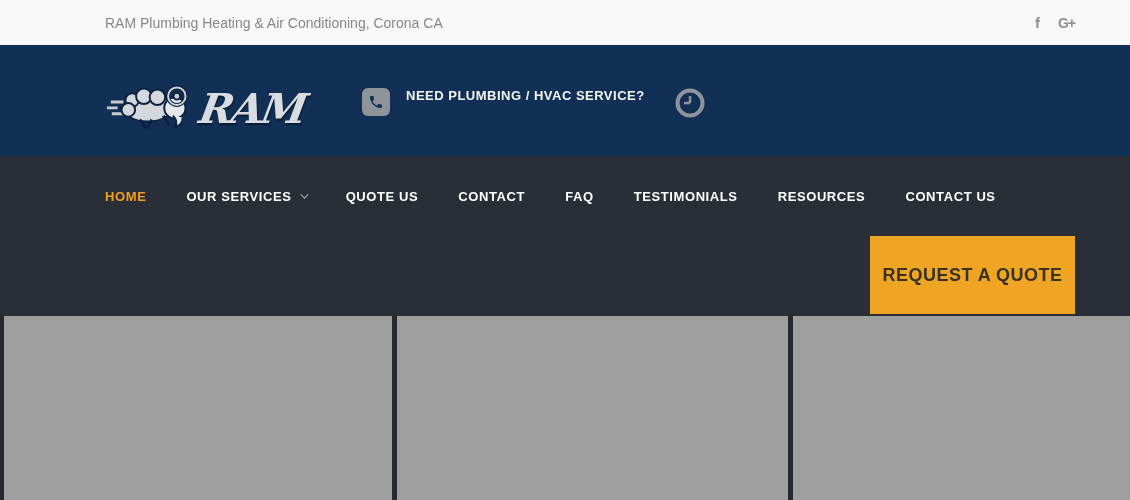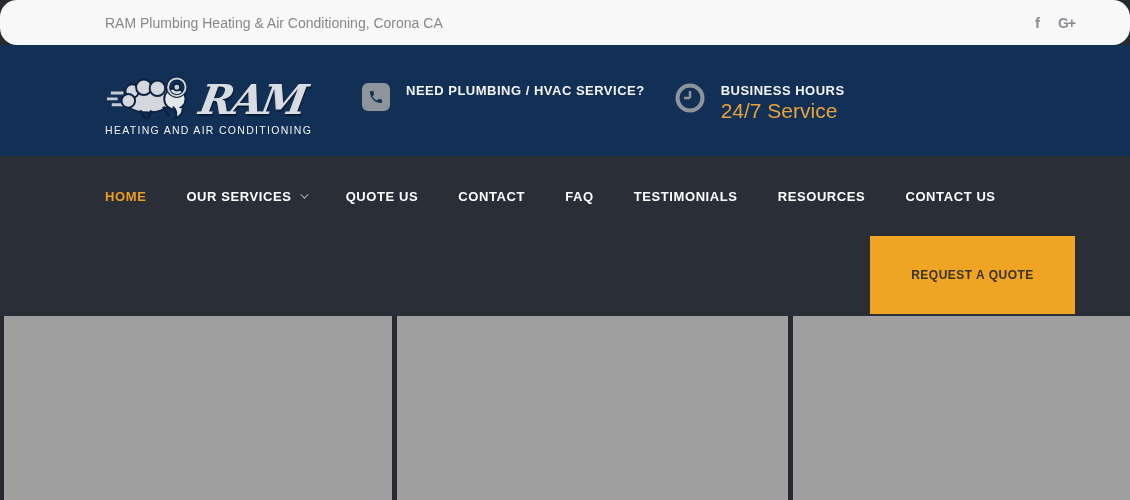--- a/index.html
+++ b/index.html
@@ -1,21 +1,21 @@
 <!DOCTYPE html>
 <html><head>
 <meta charset="utf-8">
 <style>
   * { margin:0; padding:0; box-sizing:border-box; }
   html,body { width:1130px; height:500px; overflow:hidden; }
   body { font-family:"Liberation Sans", sans-serif; background:#26292e; }
   .container { width:970px; margin-left:105px; height:100%; position:relative; }
 
   
-  .topbar { height:45px; background:#f8f8f8;border-radius:17px; }
+  .topbar { height:45px; background:#f8f8f8; }
   .topbar .container { display:flex; align-items:center; justify-content:space-between; }
   .site-title { font-size:14px; color:#85878c; }
   .social { display:flex; align-items:center; gap:18px; }
   .social-icon { color:#8b8f94; font-weight:bold; font-size:15px; cursor:pointer; line-height:1; }
   .social-icon.gplus { font-size:14px; letter-spacing:-1px; }
 
   
   .header { height:111px; background:#122f55; }
   .header .container { display:flex; align-items:center; }
 
@@ -54,21 +54,21 @@
 
   
   .navbar { height:160px; background:#2a2e36; position:relative; }
   .nav-list { display:flex; align-items:center; gap:40px; height:80px; list-style:none; }
   .nav-link { font-size:13px; font-weight:bold; letter-spacing:0.6px; color:#ffffff; text-decoration:none; cursor:pointer; white-space:nowrap; display:flex; align-items:center; gap:8px; }
   .nav-link.active { color:#ef9f20; }
   .chevron { width:6px; height:6px; border-right:1.5px solid #b4b8bc; border-bottom:1.5px solid #b4b8bc; transform:rotate(45deg) translateY(-2px); display:inline-block; }
   .cta-button {
     position:absolute; left:765px; top:80px; width:205px; height:78px;
     background:#efa424; border:none; cursor:pointer;
-    font-family:"Liberation Sans", sans-serif; font-size:12px; font-weight:bold;
+    font-family:"Liberation Sans", sans-serif; font-size:18px; font-weight:bold;
     letter-spacing:0.5px; color:#38321f;
   }
 
   
   .content { height:184px; position:relative; background:#26292e; }
   .placeholder { position:absolute; top:0; bottom:0; background:#9f9f9f; }
   .ph-1 { left:4px;   width:388px; }
   .ph-2 { left:397px; width:391px; }
   .ph-3 { left:793px; width:337px; }
 </style>
@@ -101,21 +101,20 @@
             <path d="M60 40 l6 10 M48 44 l-4 9 M36 44 l6 9" stroke-width="3" fill="none"></path>
             <circle cx="72" cy="32" r="11" fill="#e4e7ea"></circle>
             <path d="M70 40 q6 6 2 12 q8-2 8-10" fill="#e4e7ea"></path>
             <circle cx="74" cy="20" r="9" fill="none" stroke-width="4"></circle>
             <circle cx="74" cy="20" r="9" fill="none" stroke="#cfd3d8" stroke-width="2"></circle>
             <circle cx="74" cy="20" r="3.5" fill="#cfd3d8"></circle>
           </g>
         </svg>
         <div class="brand-text">RAM</div>
       </div>
-      <div class="logo-tagline">HEATING AND AIR CONDITIONING</div>
     </div>
 
     <div class="header-contacts">
 
       <div class="info-item">
         <div class="info-icon-box">
           <svg class="phone-svg" width="16" height="16" viewBox="0 0 24 24">
             <path fill="#122f55" d="M6.6 10.8c1.4 2.8 3.8 5.1 6.6 6.6l2.2-2.2c.3-.3.7-.4 1-.2 1.1.4 2.3.6 3.6.6.6 0 1 .4 1 1V20c0 .6-.4 1-1 1C10.6 21 3 13.4 3 4c0-.6.4-1 1-1h3.5c.6 0 1 .4 1 1 0 1.2.2 2.4.6 3.6.1.3 0 .7-.2 1l-2.3 2.2z"></path>
           </svg>
         </div>
@@ -123,24 +122,20 @@
           <div class="info-label">NEED PLUMBING / HVAC SERVICE?</div>
         </div>
       </div>
 
       <div class="info-item">
         <div style="margin-top:4px;">
           <svg class="clock-svg" width="30" height="30" viewBox="0 0 30 30">
             <circle cx="15" cy="15" r="12.5" fill="none" stroke="#8f949a" stroke-width="4"></circle>
             <path d="M15 15 V8 M15 15 H9" stroke="#8f949a" stroke-width="2.5" fill="none"></path>
           </svg>
-        </div>
-        <div>
-          <div class="info-label">BUSINESS HOURS</div>
-          <div class="info-value">24/7 Service</div>
         </div>
       </div>
 
     </div>
   </div>
 </div>
 
 <div class="navbar">
   <div class="container">
     <ul class="nav-list">

